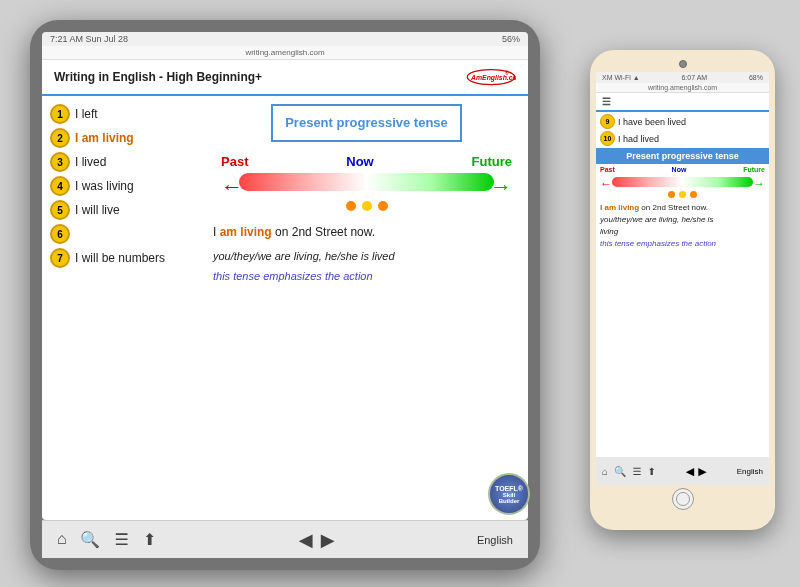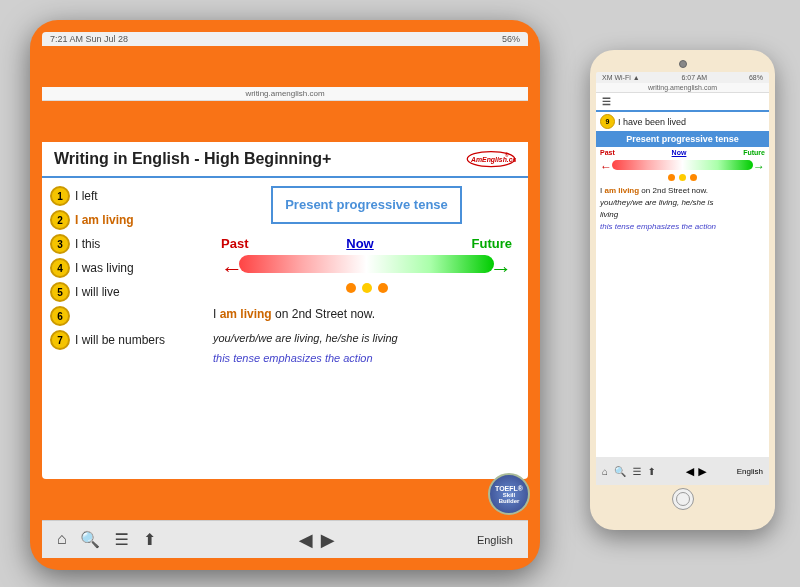--- a/index.html
+++ b/index.html
@@ -24,27 +24,26 @@
       justify-content: center;
     }
 
     
     .tablet {
       position: absolute;
       left: 30px;
       top: 20px;
       width: 510px;
       height: 550px;
-      background: #f97316;
+      background: #737373;
       border-radius: 28px;
       box-shadow: 0 8px 30px rgba(0,0,0,0.5);
       padding: 12px;
       display: flex;
       flex-direction: column;
-      gap: 41px;
     }
 
     .tablet-status-bar {
       display: flex;
       justify-content: space-between;
       align-items: center;
       padding: 2px 8px;
       color: #555;
       font-size: 9px;
       background: #f0f0f0;
@@ -72,21 +71,21 @@
     .tablet-header {
       background: #fff;
       padding: 6px 12px;
       border-bottom: 2px solid #4a90d9;
       display: flex;
       align-items: center;
       justify-content: space-between;
     }
 
     .tablet-title {
-      font-size: 16px;
+      font-size: 12px;
       font-weight: bold;
       color: #222;
     }
 
     .amenglish-logo {
       display: flex;
       align-items: center;
       font-size: 11px;
       color: #cc0000;
       font-style: italic;
@@ -183,21 +182,21 @@
 
     .timeline-labels {
       display: flex;
       justify-content: space-between;
       margin-bottom: 2px;
       font-size: 13px;
       font-weight: bold;
     }
 
     .label-past { color: #cc0000; }
-    .label-now { color: #0000cc; text-decoration: underline; }
+    .label-now { color: #0000cc; }
     .label-future { color: #00aa00; }
 
     .timeline-bar {
       position: relative;
       height: 18px;
       border-radius: 9px;
       overflow: hidden;
       margin-bottom: 4px;
     }
 
@@ -526,21 +525,21 @@
             <div class="verb-item">
               <div class="number-badge">1</div>
               <span class="verb-text">I left</span>
             </div>
             <div class="verb-item active">
               <div class="number-badge">2</div>
               <span class="verb-text">I am living</span>
             </div>
             <div class="verb-item">
               <div class="number-badge">3</div>
-              <span class="verb-text">I this</span>
+              <span class="verb-text">I lived</span>
             </div>
             <div class="verb-item">
               <div class="number-badge">4</div>
               <span class="verb-text">I was living</span>
             </div>
             <div class="verb-item">
               <div class="number-badge">5</div>
               <span class="verb-text">I will live</span>
             </div>
             <div class="verb-item">
@@ -576,21 +575,21 @@
                 <div class="dot dot-orange"></div>
                 <div class="dot dot-yellow"></div>
                 <div class="dot dot-orange"></div>
               </div>
             </div>
 
             <div class="example-text">
               I <span class="living">am living</span> on 2nd Street now.
             </div>
             <div class="example-italic">
-              <span>you/verb/we are living, he/she is living</span>
+              <span>you/they/we are living, he/she is lived</span>
             </div>
             <div class="tense-note">this tense emphasizes the action</div>
           </div>
         </div>
       </div>
     </div>
 
     <div class="toefl-badge" style="position:absolute; right:10px; bottom:55px;">
       <div style="font-size:7px; font-weight:bold;">TOEFL®</div>
       <div style="font-size:6px;">Skill</div>
@@ -630,20 +629,24 @@
 
     <div class="phone-screen">
       <div class="phone-header">
         <span class="phone-menu-icon">☰</span>
       </div>
 
       <div class="phone-verb-list">
         <div class="phone-verb-item">
           <div class="phone-number-badge">9</div>
           <span>I have been lived</span>
+        </div>
+        <div class="phone-verb-item">
+          <div class="phone-number-badge">10</div>
+          <span>I had lived</span>
         </div>
       </div>
 
       <div class="phone-tense-section">
         <span>Present progressive tense</span>
       </div>
 
       <div class="phone-timeline-section">
         <div class="phone-timeline-labels">
           <span class="label-past">Past</span>

